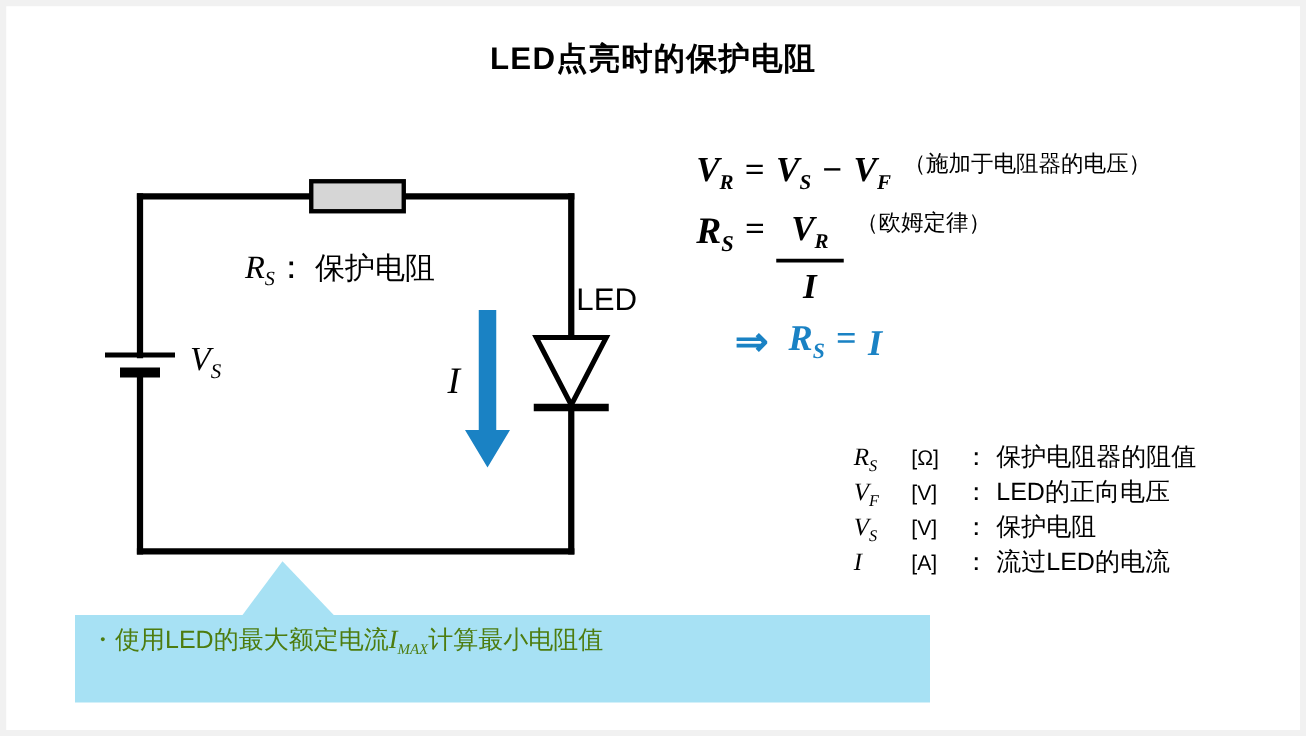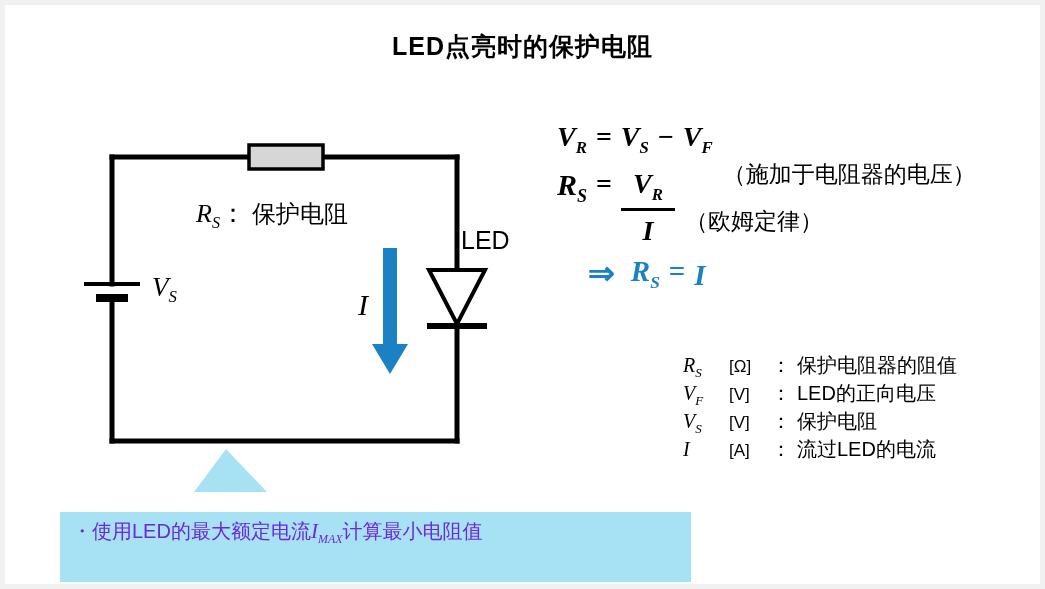--- a/index.html
+++ b/index.html
@@ -19,21 +19,21 @@
   svg.circuit { position:absolute; left:0; top:0; }
   .wire { stroke:#000; stroke-width:5; stroke-linecap:square; }
 
   
   .servar { font-family:"Liberation Serif", serif; font-style:italic; }
   .servar sub { font-size:0.62em; font-style:italic; }
   .formula { display:flex; line-height:1.15; white-space:nowrap; }
   .formula .mvar { font-family:"Liberation Serif", serif; font-style:italic; font-weight:bold; }
   .formula .mvar sub { font-size:0.6em; }
   .formula .op { font-family:"Liberation Serif", serif; font-weight:bold; padding:0 9px; }
-  .formula .cnote { font-size:23px; font-weight:normal; font-style:normal; padding-left:10px;margin-top:40px; }
+  .formula .cnote { font-size:18px; font-weight:normal; font-style:normal; padding-left:10px; }
 
   .frac { display:inline-flex; flex-direction:column; align-items:center; }
   .frac .num { padding:0 12px 4px; border-bottom:3px solid #000; }
   .frac .den { padding-top:4px; }
 
   .f1 { left:557px; top:121px; font-size:28px; }
   .f2 { left:557px; top:168px; font-size:28px; }
   .f2 .lhs { font-size:30px; }
   .f3 { left:588px; top:255px; font-size:29px; }
   .f3 .dbl-arrow { font-size:32px; font-weight:bold; padding-right:16px; }
@@ -49,22 +49,22 @@
 
   
   .legend { left:683px; top:352px; }
   .legend-row { display:grid; grid-template-columns:46px 42px 26px auto; align-items:baseline; height:28px; font-size:20px; }
   .legend-row .lvar { font-family:"Liberation Serif", serif; font-style:italic; font-size:20px; }
   .legend-row .lvar sub { font-size:13px; font-style:italic; }
   .legend-row .lunit { font-size:17px; }
 
   
   .note-box {
-    left:60px; top:492px; width:631px; height:70px;
-    background:var(--note-bg); padding:4px 12px; font-size:20px; color:#6d28d9;margin-top:20px;
+    left:60px; top:492px; width:684px; height:70px;
+    background:var(--note-bg); padding:4px 12px; font-size:20px; color:#4d7c0f;
   }
   .note-line { line-height:31px; white-space:nowrap; }
   .nvar { font-family:"Liberation Serif", serif; font-style:italic; font-size:21px; }
   .nvar sub { font-size:12px; font-style:italic; }
   .note-line sup { font-size:12px; font-family:"Liberation Serif", serif; font-style:italic; }
 </style>
 </head>
 <body>
 
 <div class="page" style="--accent:#1a82c4; --note-bg:#a7e1f4;">

